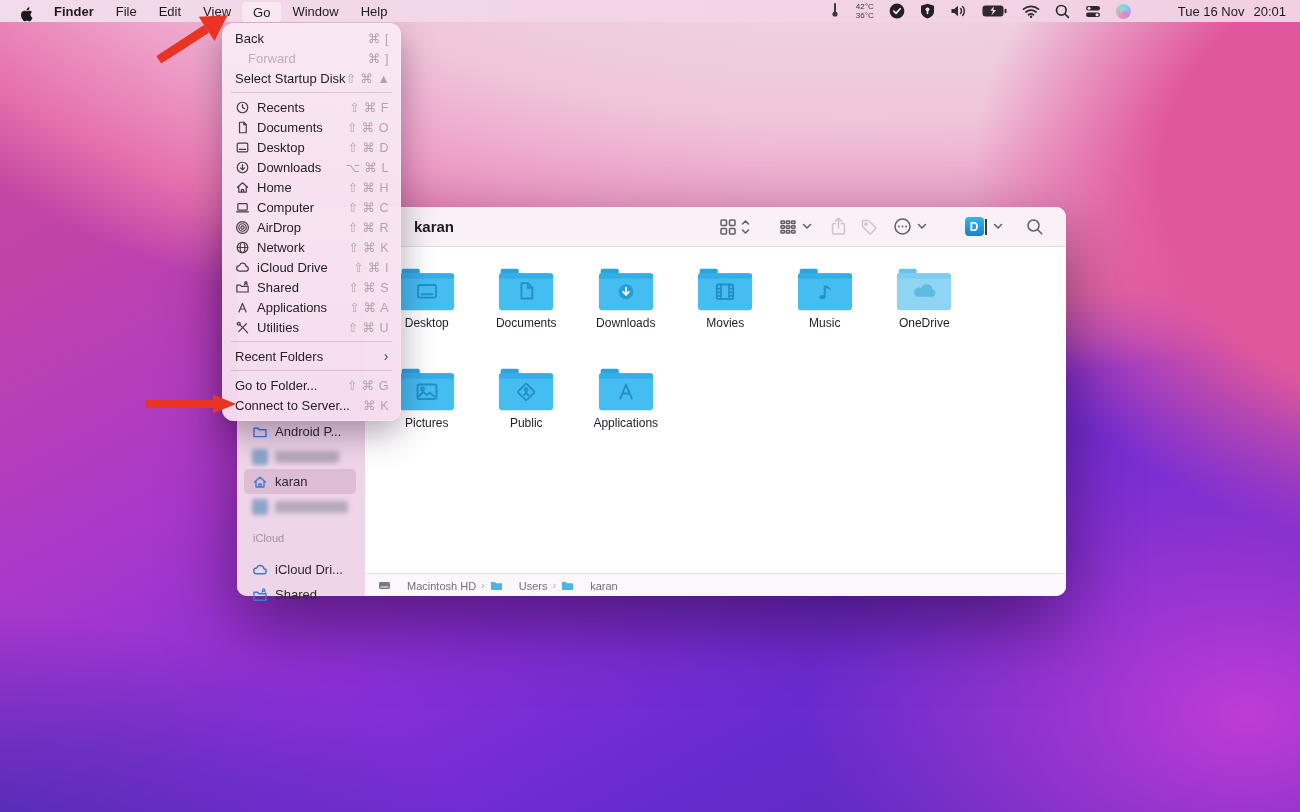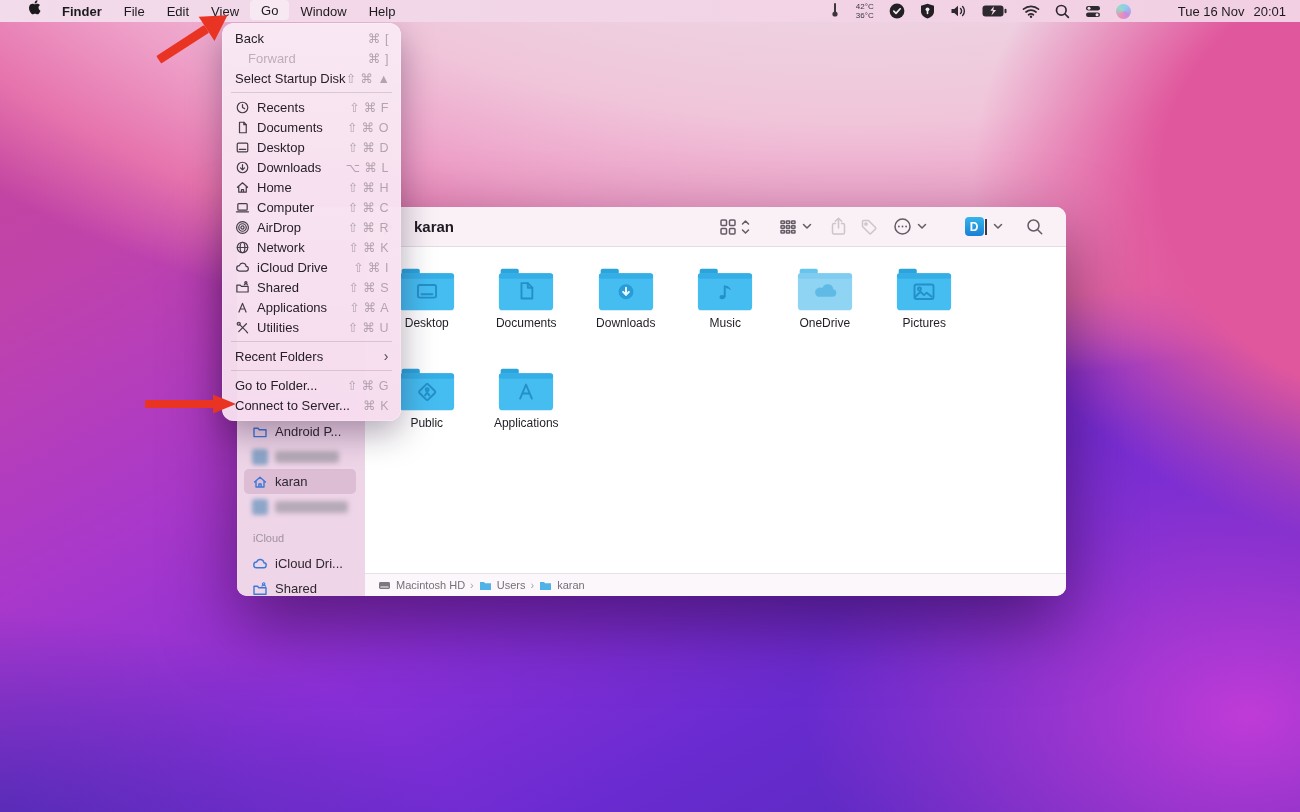--- a/index.html
+++ b/index.html
@@ -13,21 +13,21 @@
       radial-gradient(60% 75% at 112% 22%, #e0579d 0%, #e0579d 38%, rgba(224,87,157,0) 62%),
       radial-gradient(135% 120% at 66% -38%, #e9e2ee 0%, #ecd8e5 28%, #f0c5da 44%, #ee9fc8 54%, #e673ad 63%, rgba(230,115,173,0) 71%),
       radial-gradient(70% 55% at -5% 108%, #452aad 0%, rgba(69,42,173,0) 60%),
       linear-gradient(152deg, #c64694 0%, #c043ab 20%, #a938cb 40%, #8a2fd8 58%, #6a2bd0 74%, #4f2ab4 100%);
   }
 
   
   .menubar { position:absolute; left:0; top:0; right:0; height:22px; z-index:60;
     background:linear-gradient(90deg,#f2dbeb,#f2cfe3); display:flex; align-items:center;
     font-size:13px; color:#1d1a1e; }
-  .mb-left { display:flex; align-items:flex-start; height:100%;margin-left:8px; }
+  .mb-left { display:flex; align-items:flex-end; height:100%; }
   .apple { margin:0 10px 0 20px; display:flex; }
   .mb-item { padding:0 11px; height:100%; display:flex; align-items:center; }
   .mb-item.app { font-weight:bold; }
   .mb-item.active { background:rgba(255,255,255,.42); border-radius:4px; height:20px; margin-top:0; }
   .mb-right { margin-left:auto; display:flex; align-items:center; gap:15px; padding-right:14px; height:100%; }
   .temp { display:flex; gap:16px; }
   .temp-col { display:flex; flex-direction:column; font-size:8px; line-height:9px; color:#3c373d; }
   .mb-clock { display:flex; gap:9px; font-size:13px;margin-left:32px; }
   .ic { display:flex; align-items:center; }
 
@@ -51,21 +51,21 @@
   .sidebar { position:absolute; left:0; top:0; bottom:0; width:128px; background:#efd5e8;
     border-radius:10px 0 0 10px; }
   .side-list { position:absolute; top:212px; left:7px; right:9px; }
   .srow { height:25px; display:flex; align-items:center; padding:0 8px; border-radius:5px;
     font-size:13px; color:#2e2830; gap:7px; }
   .srow.sel { background:rgba(105,40,90,.14); }
   .srow svg { flex:0 0 16px; }
   .srow .slab { white-space:nowrap; overflow:hidden; }
   .blur-ico { width:16px; height:16px; border-radius:3px; background:#8da5c8; filter:blur(2px); flex:0 0 16px; }
   .blur-bar { height:12px; border-radius:3px; background:#b5a9b8; filter:blur(2.5px); }
-  .shead { font-size:11px; color:#a0939e; margin:13px 0 7px; padding-left:9px; }
+  .shead { font-size:11px; color:#a0939e; margin:13px 0 13px; padding-left:9px; }
 
   .toolbar { position:absolute; left:128px; right:0; top:0; height:40px; background:#f9f1f6;
     border-bottom:1px solid #e7dae2; border-radius:0 10px 0 0; display:flex; align-items:center; }
   .nav-fwd { margin-left:17px; display:flex; }
   .win-title { margin-left:21px; font-size:15px; font-weight:bold; color:#1f1a21; }
   .tb-group { margin-left:auto; display:flex; align-items:center; padding-right:22px; }
   .tbtn { display:flex; align-items:center; }
   .tbtn svg { stroke:#635c65; fill:none; stroke-width:1.5; stroke-linecap:round; stroke-linejoin:round; }
   .tbtn.dis svg { stroke:#cdc4cc; }
   .dchip { width:19px; height:19px; border-radius:4px; background:linear-gradient(180deg,#35b5ea,#1a7fd6);
@@ -75,21 +75,21 @@
   .content { position:absolute; left:128px; right:0; top:41px; bottom:23px; background:#fff; overflow:hidden; }
   .grid { position:absolute; left:12px; top:18px; display:grid; grid-template-columns:repeat(6,99.5px); row-gap:36px; }
   .tile { display:flex; flex-direction:column; align-items:center; }
   .tile svg { width:58px; height:47px; }
   .tile .flab { margin-top:3px; font-size:12px; color:#221d25; }
   .fglyph { stroke:#1b85bf; fill:none; stroke-width:2.1; stroke-linecap:round; stroke-linejoin:round; opacity:.8; }
 
   .pathbar { position:absolute; left:128px; right:0; bottom:0; height:23px; background:#fbf7fa;
     border-top:1px solid #eae1e7; border-radius:0 0 10px 0; display:flex; align-items:center;
     padding-left:13px; gap:5px; font-size:11px; color:#76707a; }
-  .pseg { display:flex; align-items:center; gap:5px; }
+  .pseg { display:flex; align-items:flex-end; gap:16px; }
   .pchev { color:#aba4ac; font-size:11px; }
 
   
   .arrow { position:absolute; z-index:100; }
 </style>
 </head>
 <body>
 
 <div class="stage">
   <div class="desktop"></div>
@@ -245,20 +245,32 @@
               <rect x="2" y="8" width="60" height="6" rx="3" fill="#35aee6"></rect>
               <circle cx="32" cy="28.5" r="8.2" fill="#1f93cf" opacity=".8"></circle>
               <g stroke="#eaf8ff" stroke-width="2.2" fill="none" stroke-linecap="round" stroke-linejoin="round">
                 <path d="M32 24v7.5"></path>
                 <path d="m28.8 28.6 3.2 3.2 3.2-3.2"></path>
               </g>
             </svg>
           <span class="flab">Downloads</span>
         </div>
 
+        <div class="tile">
+          <svg viewBox="0 0 64 52">
+              <rect x="4" y="3" width="20" height="9" rx="2" fill="#2ba4dc"></rect>
+              <rect x="2" y="8" width="60" height="41" rx="4" fill="#45bdf1"></rect>
+              <rect x="2" y="8" width="60" height="6" rx="3" fill="#35aee6"></rect>
+              <g class="fglyph" stroke-width="2">
+                <rect x="23" y="20.5" width="18" height="16" rx="1.5"></rect>
+                <path d="M27.5 20.5v16M36.5 20.5v16M23 25h4.5M23 29h4.5M23 33h4.5M36.5 25H41M36.5 29H41M36.5 33H41"></path>
+              </g>
+            </svg>
+          <span class="flab">Movies</span>
+        </div>
 
         <div class="tile">
           <svg viewBox="0 0 64 52">
               <rect x="4" y="3" width="20" height="9" rx="2" fill="#2ba4dc"></rect>
               <rect x="2" y="8" width="60" height="41" rx="4" fill="#45bdf1"></rect>
               <rect x="2" y="8" width="60" height="6" rx="3" fill="#35aee6"></rect>
               <g fill="#1b85bf" opacity=".8">
                 <ellipse cx="29" cy="34.5" rx="3" ry="2.3"></ellipse>
                 <rect x="30.6" y="21.5" width="2.2" height="13.2"></rect>
                 <path d="M32.8 21.5q5 1.4 5.6 5.6-1.8-2.4-5.6-2.8Z"></path>

